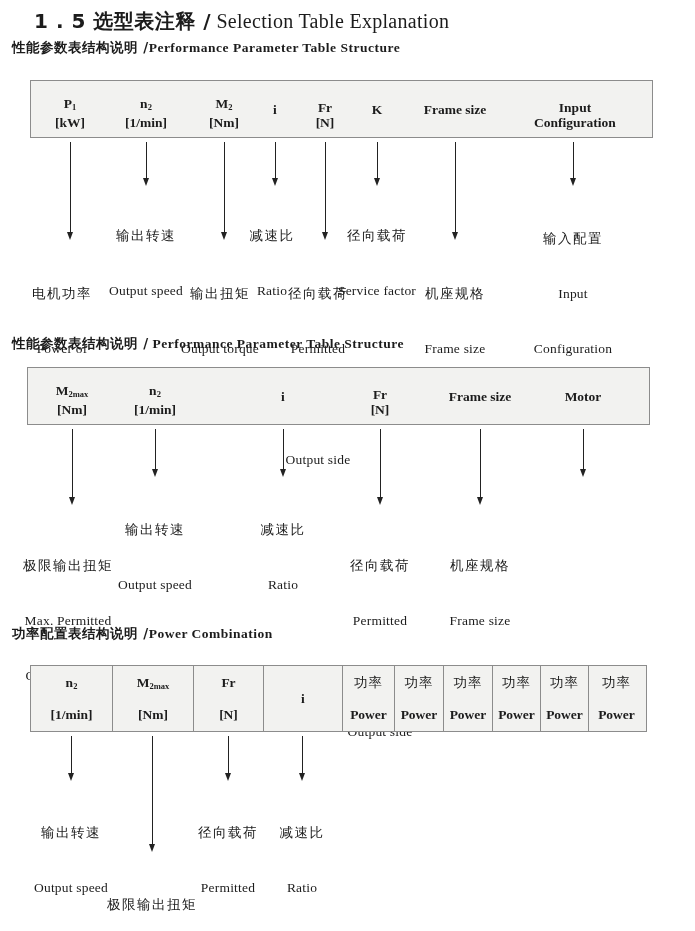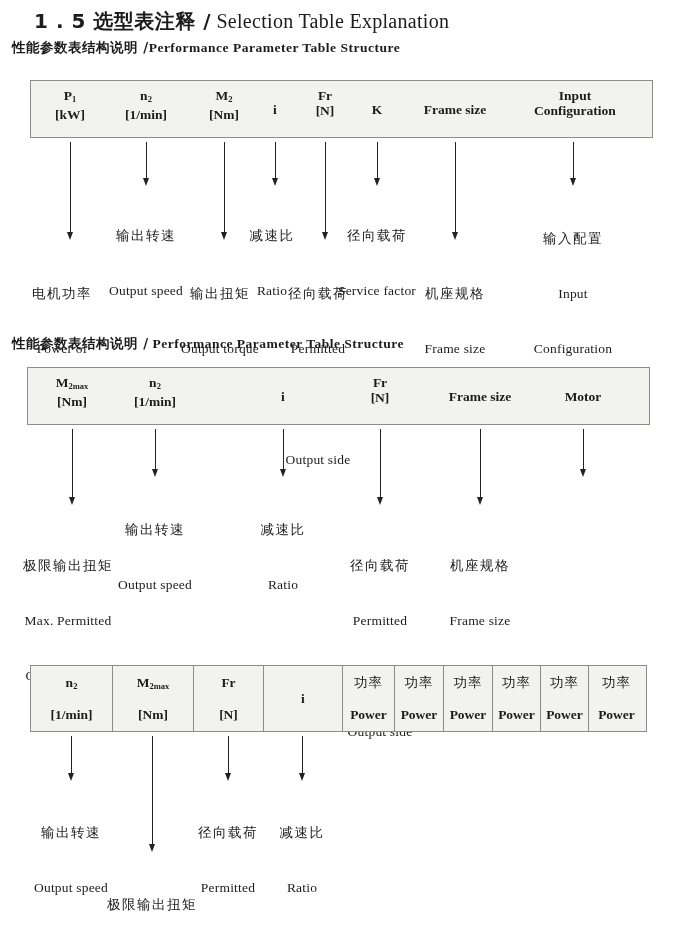--- a/index.html
+++ b/index.html
@@ -3,21 +3,21 @@
 <meta charset="utf-8">
 <style>
   html,body{margin:0;padding:0;background:#ffffff;}
   .page{position:relative;width:695px;height:931px;background:#ffffff;color:#1c1c1c;
         font-family:"DejaVu Sans",sans-serif;overflow:hidden;}
   .title{position:absolute;left:14px;top:8px;font-size:20px;font-weight:bold;letter-spacing:.5px;margin-left:20px;}
   .title .en{font-weight:normal;font-family:"Liberation Serif",serif;letter-spacing:.3px;}
   .h{position:absolute;font-size:13.5px;font-weight:bold;letter-spacing:.5px;}
   .h .en{font-family:"Liberation Serif",serif;}
   .tbl{position:absolute;background:#f2f2f0;border:1px solid #8c8c8c;box-sizing:border-box;}
-  .cell{position:absolute;display:flex;flex-direction:column;justify-content:flex-start;
+  .cell{position:absolute;display:flex;flex-direction:column;justify-content:flex-end;
         align-items:center;text-align:center;font-family:"Liberation Serif",serif;font-weight:bold;
         font-size:13.5px;line-height:15px;padding:7px 0;box-sizing:border-box;}
   .cell.single{justify-content:center;}
   .sub{font-size:8.5px;vertical-align:-2px;letter-spacing:0;}
   .arrow{position:absolute;width:0;border-left:1px solid #222;}
   .arrow::after{content:"";position:absolute;bottom:-8px;left:-4px;width:0;height:0;
         border:3.5px solid transparent;border-top:8.5px solid #222;border-bottom:none;}
   .callout{position:absolute;text-align:center;font-size:13.5px;line-height:18.5px;white-space:pre-wrap;}
   .callout .zh{letter-spacing:1.5px;}
   .callout .en{font-family:"Liberation Serif",serif;letter-spacing:.2px;}
@@ -167,20 +167,21 @@
     <div class="zh">径向载荷</div>
     <div class="en">Permitted</div>
     <div class="en">Overhung load</div>
     <div class="en">Output side</div>
   </div>
   <div class="callout" style="left:415px;top:519px;width:130px;">
     <div class="zh">机座规格</div>
     <div class="en">Frame size</div>
   </div>
 
+  <div class="h" style="left:12px;top:625px;"><span>功率配置表结构说明 /</span><span class="en">Power Combination</span></div>
 
   <div class="t3row">
     <div class="t3c" style="width:82px;">
       <div><span>n</span><span class="sub">2</span></div>
       <div>[1/min]</div>
     </div>
     <div class="t3c" style="width:81px;">
       <div><span>M</span><span class="sub">2max</span></div>
       <div>[Nm]</div>
     </div>

